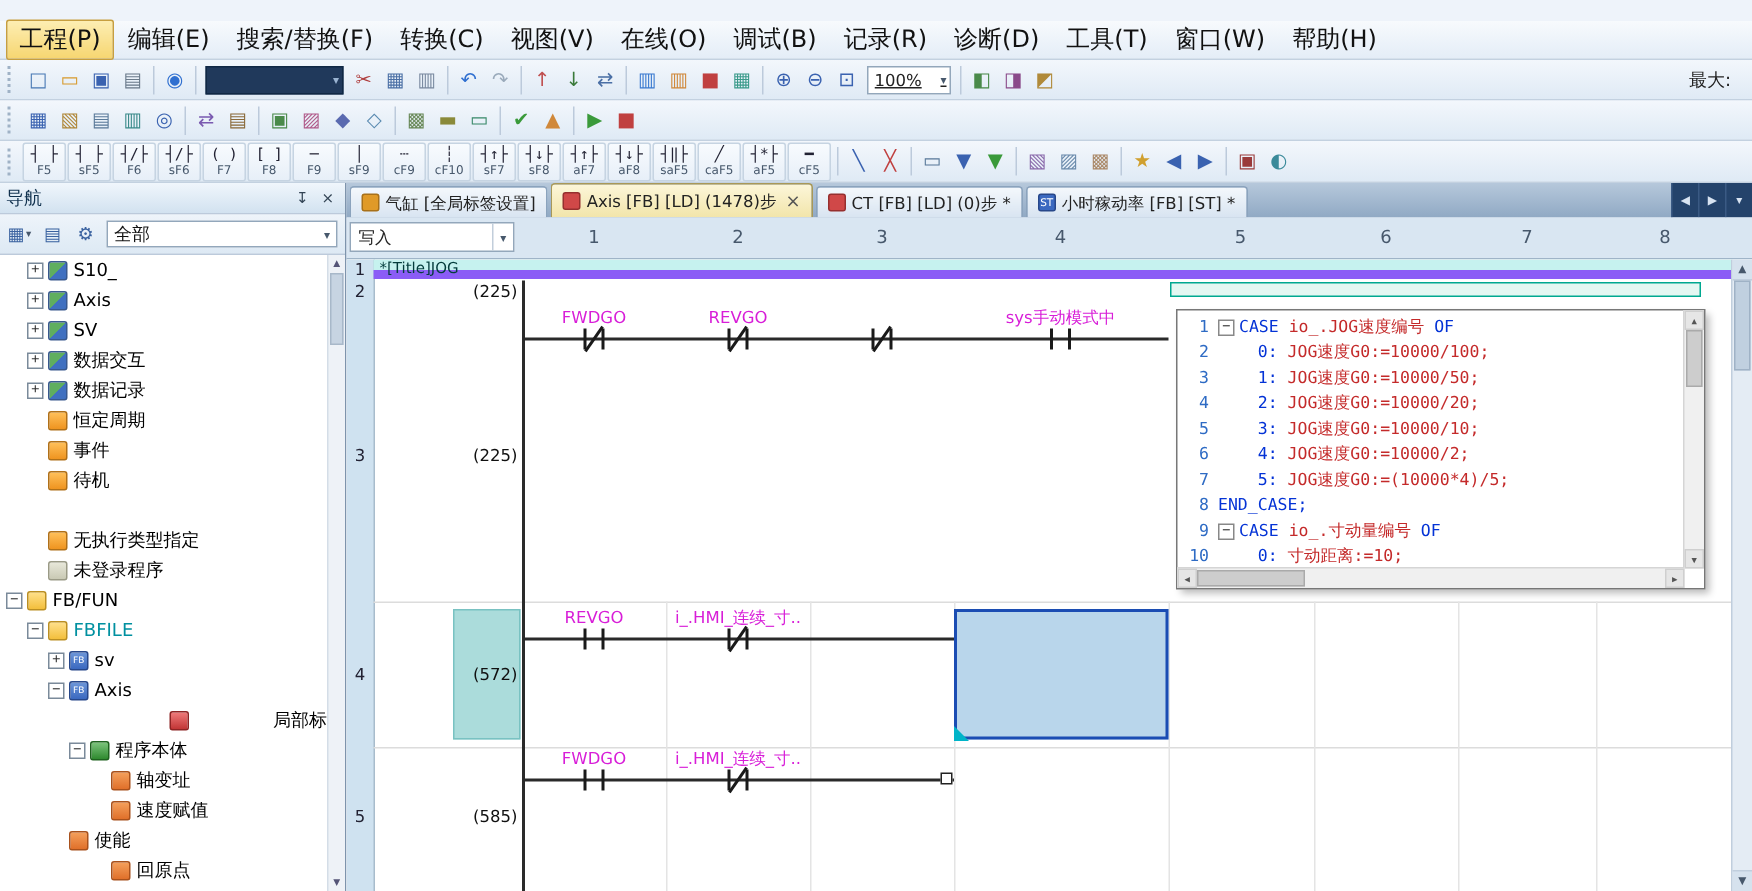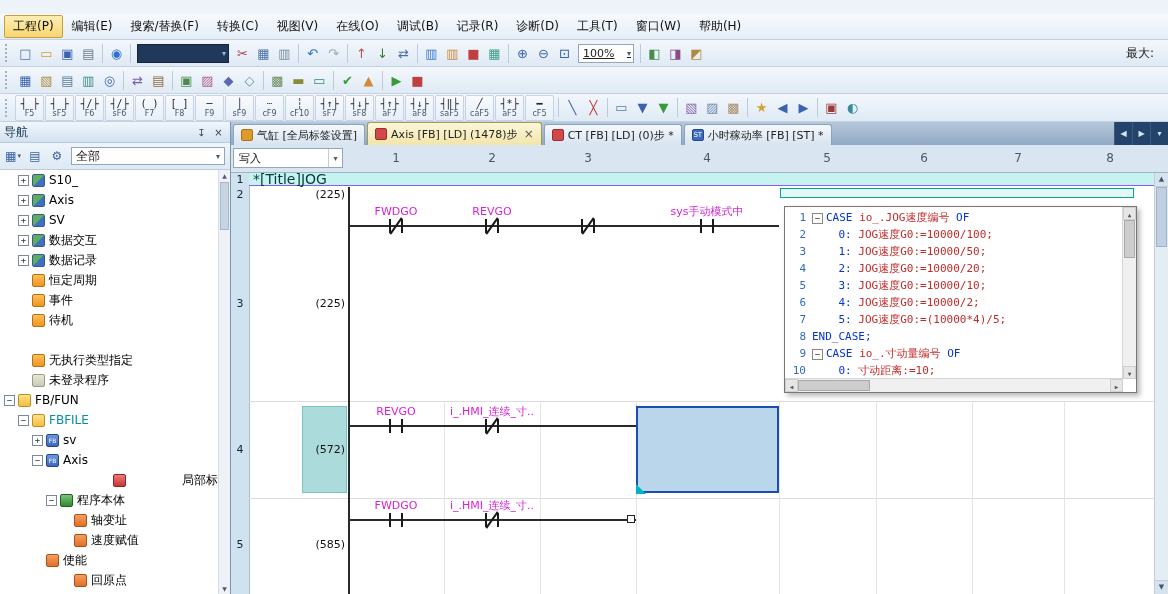--- a/index.html
+++ b/index.html
@@ -9,21 +9,21 @@
   .titlebar{position:absolute;left:0;top:0;width:1168px;height:14px;
     background:linear-gradient(180deg,#ff55f5,#ef00e2);display:flex;align-items:center;
     font-size:10px;color:#20002a;overflow:hidden;white-space:nowrap;}
   .title-ic{width:9px;height:9px;background:linear-gradient(135deg,#9fd4ff,#2a62b8);
     border:1px solid #123a6a;margin:0 5px 0 3px;flex:none;}
   .title-right{position:absolute;right:0;top:0;width:34px;height:14px;background:#1d3350;}
   
   .menubar{position:absolute;left:0;top:14px;width:1168px;height:26px;box-sizing:border-box;
     background:linear-gradient(#f7fafd,#e4edf7);border-bottom:1px solid #c3d1e0;
     display:flex;align-items:center;padding-left:4px;}
-  .menu-item{font-size:12px;color:#111;padding:3px 9px;white-space:nowrap;}
+  .menu-item{font-size:16px;color:#111;padding:3px 9px;white-space:nowrap;}
   .menu-item.active{background:linear-gradient(#fdeeb3,#f6d671);border:1px solid #c79f3f;
     border-radius:2px;padding:2px 8px;}
   
   .toolbar{position:absolute;left:0;width:1168px;box-sizing:border-box;display:flex;align-items:center;
     background:linear-gradient(#f3f7fc,#dfeaf5);border-bottom:1px solid #c3d1e0;padding:0 4px;}
   .tb1{top:40px;height:27px;}
   .tb2{top:67px;height:27px;}
   .tb3{top:94px;height:28px;}
   .tb-grip{width:4px;height:18px;border-left:2px dotted #9fb2c6;margin:0 4px 0 1px;flex:none;}
   .tb-sep{width:1px;height:19px;background:#bccadb;margin:0 3px;flex:none;}
@@ -102,21 +102,21 @@
     color:#222;padding-left:5px;}
   .mode-arrow{margin-left:auto;width:13px;height:100%;border-left:1px solid #c2cedb;display:flex;
     align-items:center;justify-content:center;font-size:8px;color:#47586c;}
   .col-num{position:absolute;top:6px;transform:translateX(-50%);font-size:12px;color:#47586c;}
   
   .editor-body{flex:1;position:relative;background:#fff;overflow:hidden;}
   .gutter-bg{position:absolute;left:0;top:0;width:18px;height:100%;background:#cfe2f0;border-right:1px solid #a8bccc;}
   .row-num{position:absolute;left:0;width:18px;text-align:center;font-size:11px;color:#223;height:13px;line-height:13px;z-index:3;}
   .row-step{position:absolute;left:22px;width:92px;text-align:right;font-size:11px;color:#111;height:13px;line-height:13px;}
   .lad-title{position:absolute;left:18px;top:0;width:906px;height:13px;background:#c6f2ef;
-    border-bottom:1px solid #8b5cf6;font-size:14px;line-height:13px;color:#043c3c;padding-left:4px;box-sizing:border-box;}
+    border-bottom:6px solid #8b5cf6;font-size:10px;line-height:13px;color:#043c3c;padding-left:4px;box-sizing:border-box;}
   .green-box{position:absolute;left:549px;top:15px;width:354px;height:10px;background:#e4f7f2;
     border:1px solid #00a890;box-sizing:border-box;}
   .rail{position:absolute;left:117px;top:14px;width:2px;height:408px;background:#2a2a2a;}
   .wire{position:absolute;height:2px;background:#2a2a2a;}
   .w2{left:117px;top:52px;width:431px;}
   .w4{left:117px;top:252px;width:288px;}
   .w5{left:117px;top:346px;width:288px;}
   .hgrid{position:absolute;left:18px;width:906px;height:1px;background:#dcdcdc;}
   .hg1{top:228px;} .hg2{top:325px;}
   .vgrid{position:absolute;top:228px;height:194px;width:1px;background:#e4e4e4;}

